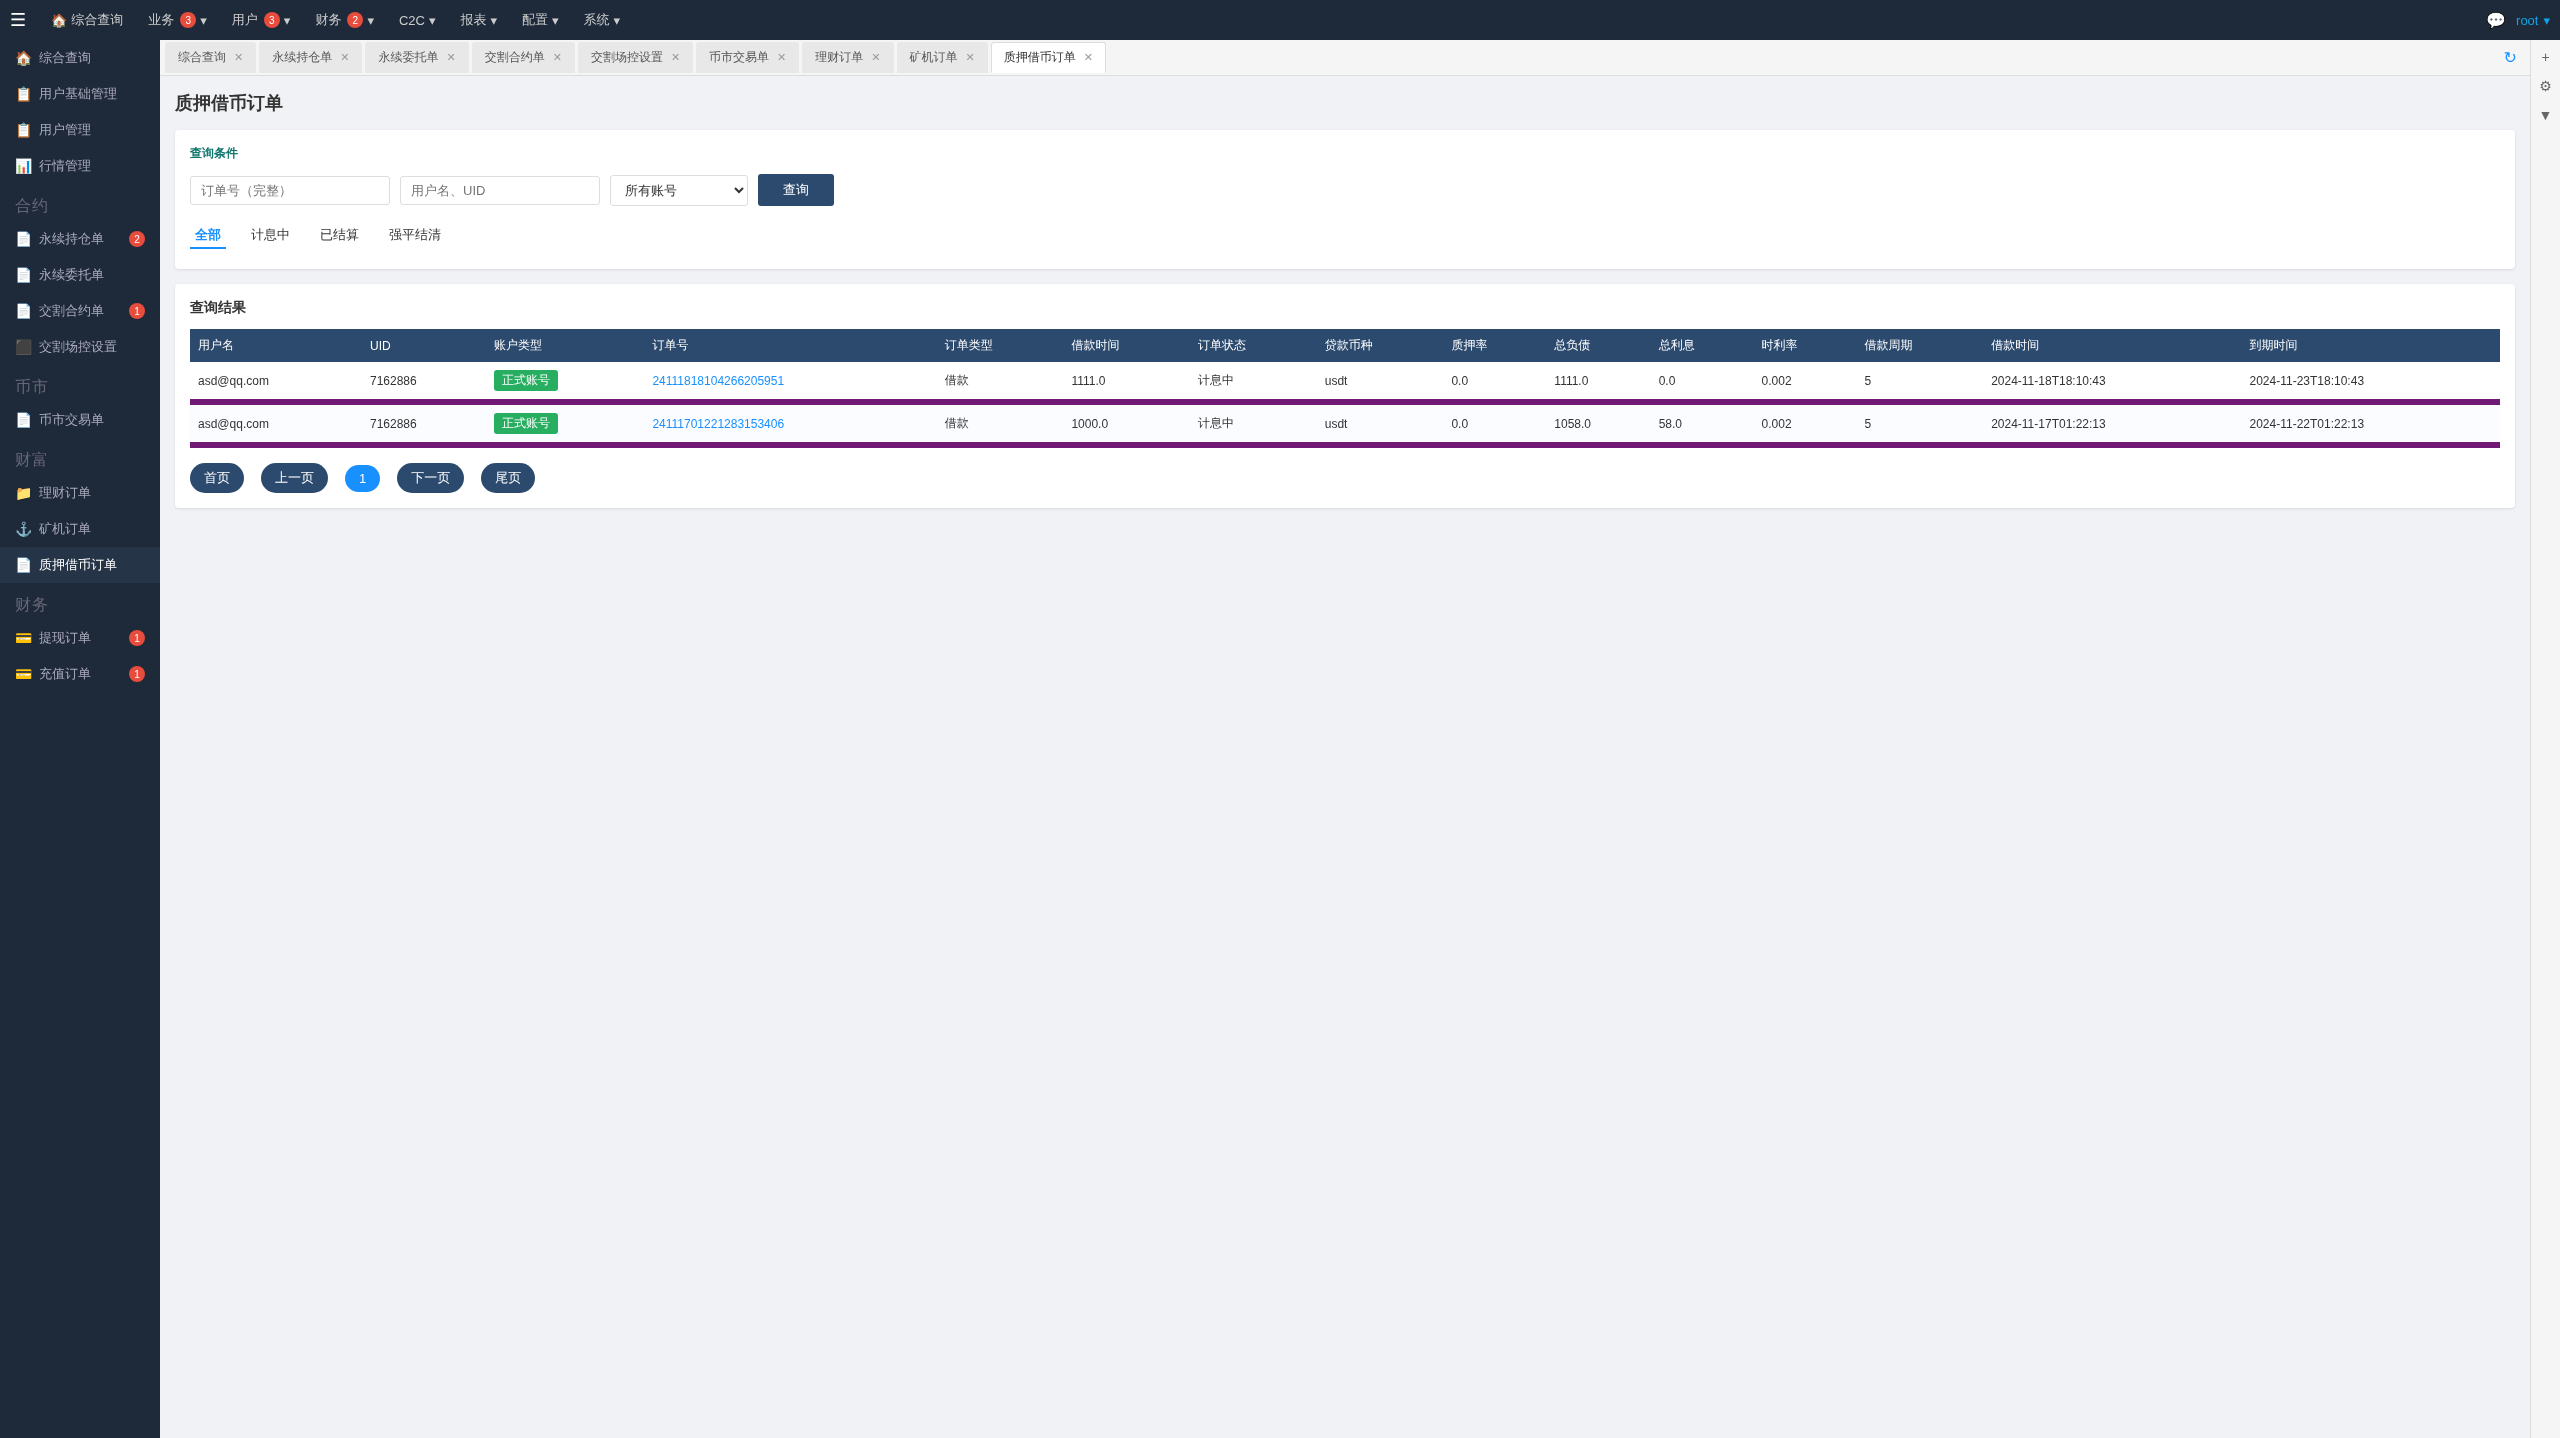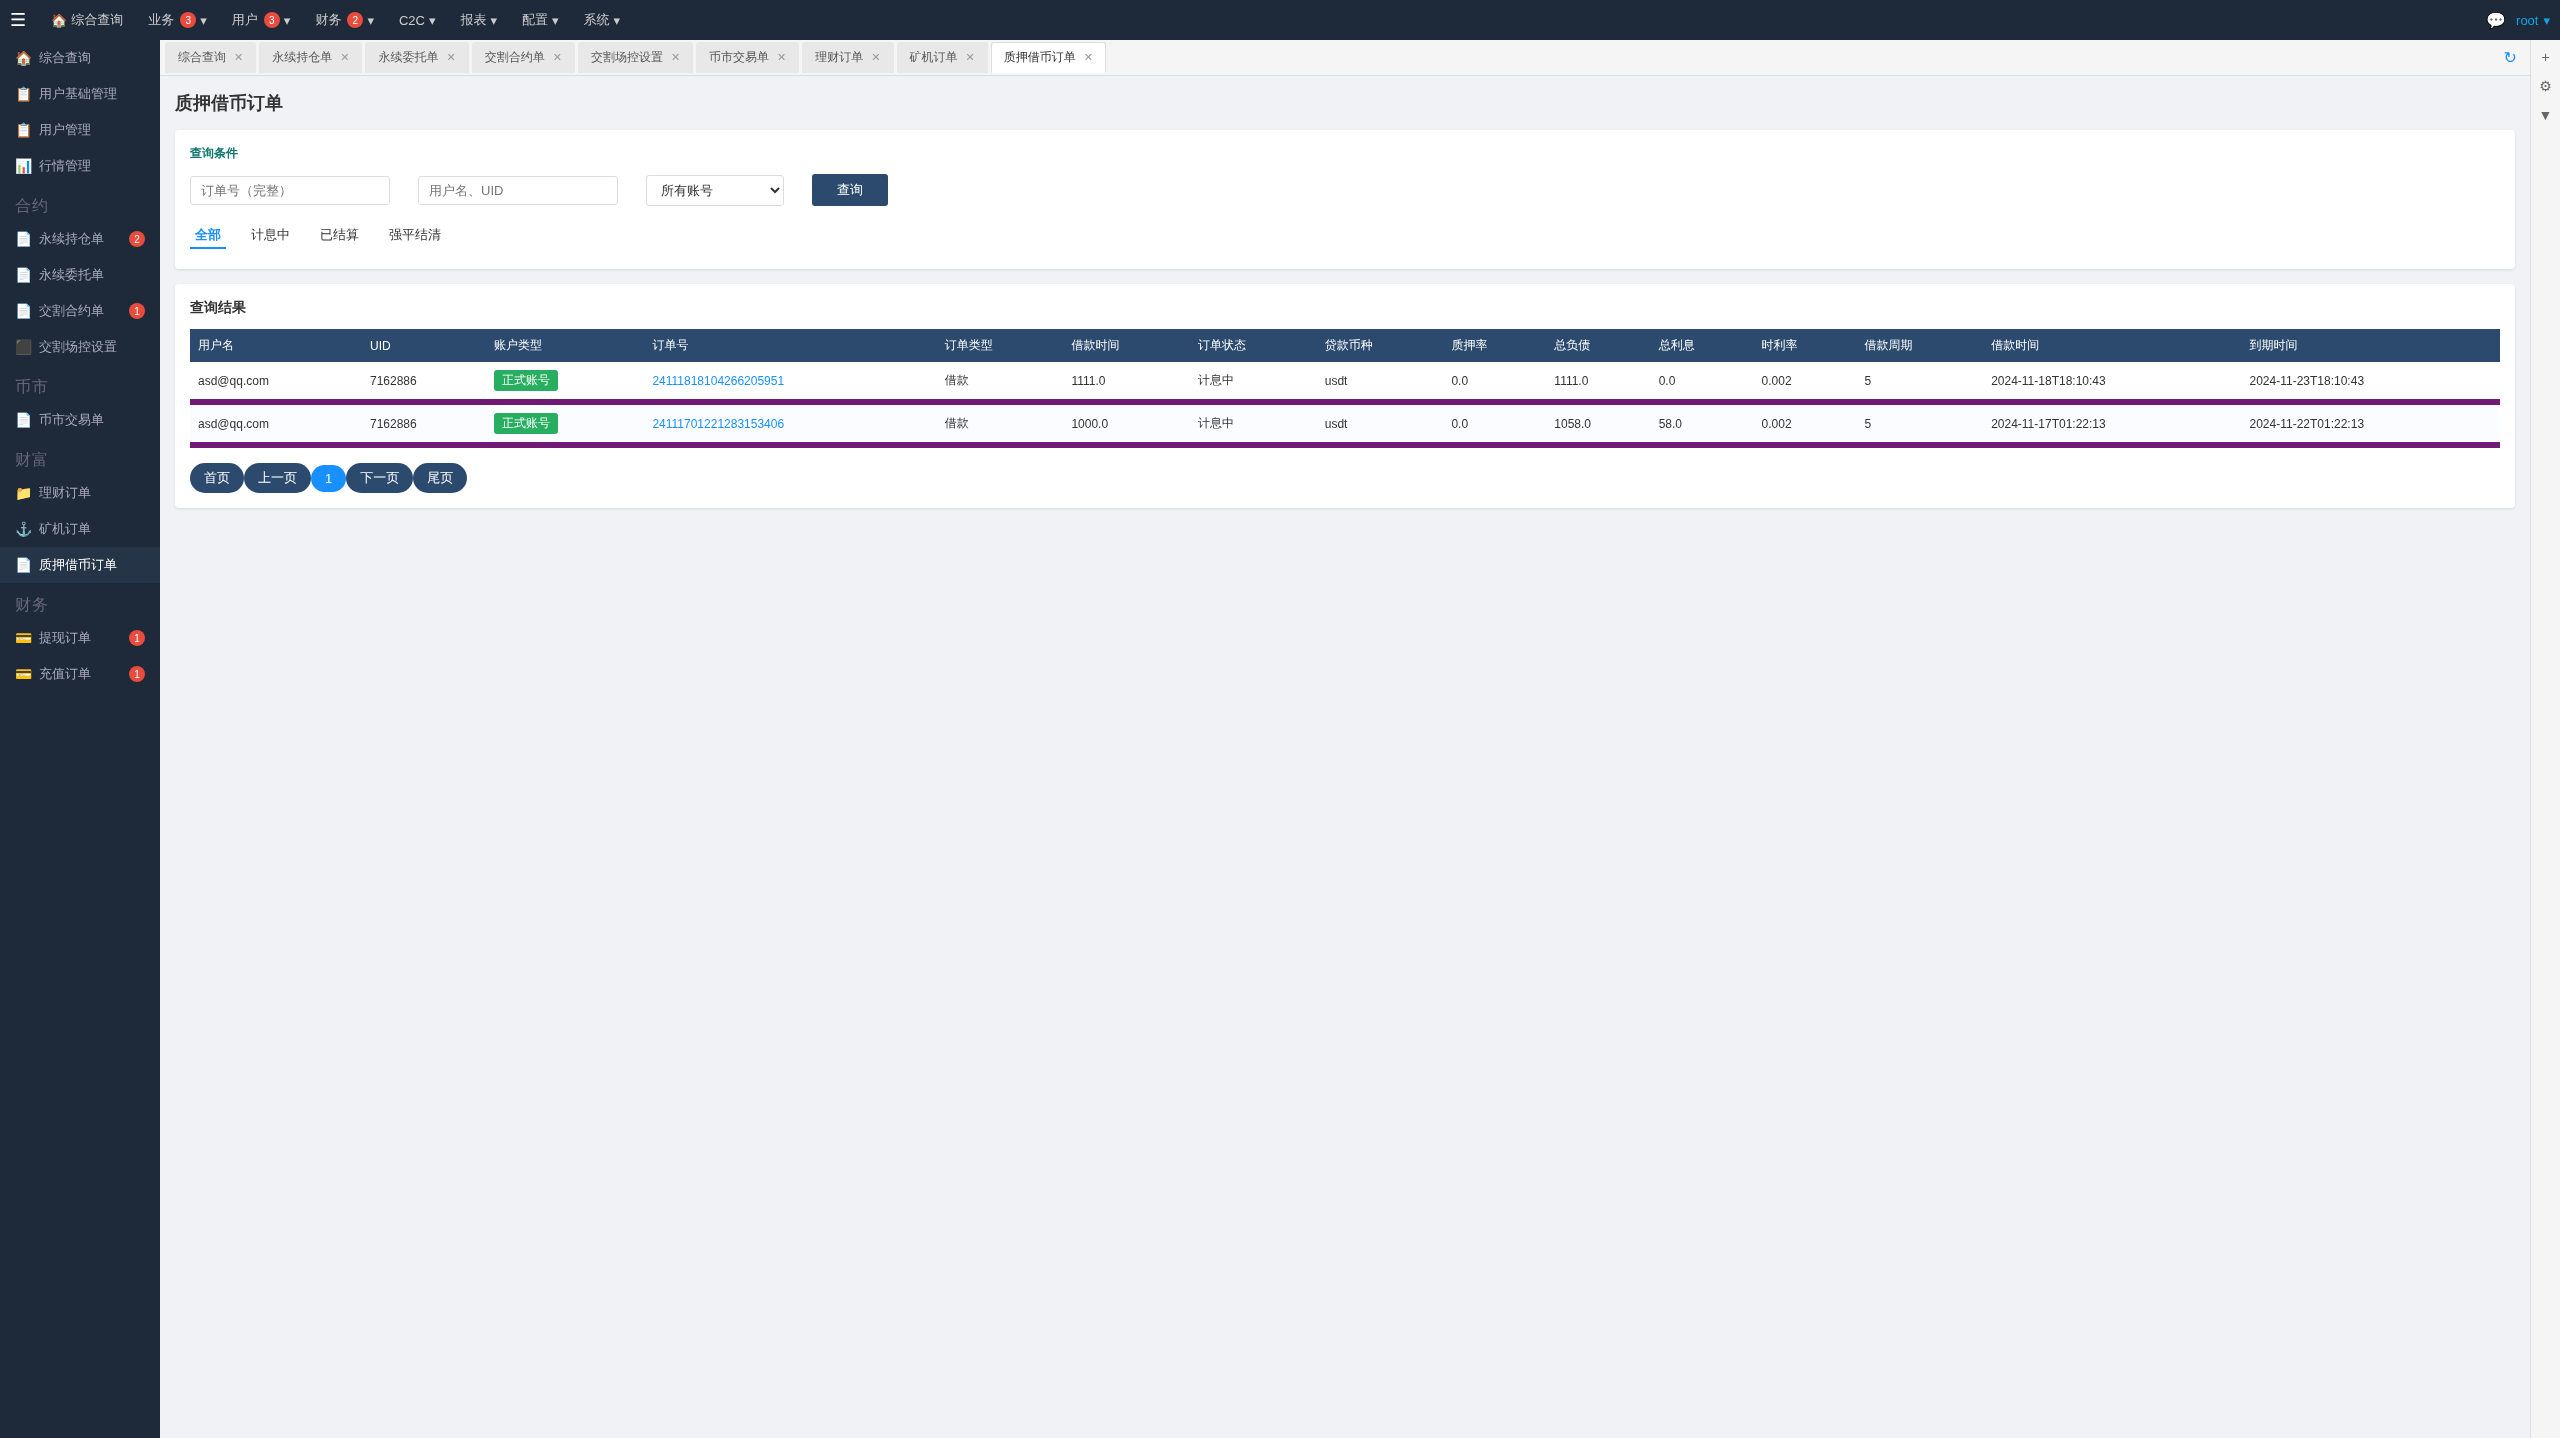--- a/index.html
+++ b/index.html
@@ -94,21 +94,21 @@
     
     .card {
       background: #fff; border-radius: 4px; padding: 15px;
       margin-bottom: 15px; box-shadow: 0 1px 3px rgba(0,0,0,0.1);
     }
     .card-section-title {
       font-size: 12px; font-weight: bold; color: #0f766e; margin-bottom: 12px;
     }
 
     
-    .search-form { display: flex; align-items: center; gap: 28px; flex-wrap: wrap; margin-bottom: 12px; }
+    .search-form { display: flex; align-items: center; gap: 10px; flex-wrap: wrap; margin-bottom: 12px; }
     .search-input {
       border: 1px solid #ddd; border-radius: 3px; padding: 6px 10px;
       font-size: 13px; color: #333; outline: none; width: 200px;
     }
     .search-select {
       border: 1px solid #ddd; border-radius: 3px; padding: 6px 10px;
       font-size: 13px; color: #333; outline: none; width: 138px;
       background: #fff;
     }
     .search-btn {
@@ -139,21 +139,21 @@
     .data-table tr:nth-child(even) td { background: #fafcff; }
 
     .status-badge {
       display: inline-block; padding: 2px 8px; border-radius: 3px;
       font-size: 12px; color: #fff;
     }
     .status-badge.green { background: #27ae60; }
     .order-link { color: #1890ff; cursor: pointer; text-decoration: none; }
 
     
-    .pagination { display: flex; align-items: center; gap: 0; margin-top: 15px; }
+    .pagination { display: flex; align-items: center; gap: 17px; margin-top: 15px; }
     .page-btn {
       background: #2c4a6e; color: #fff; border: none;
       padding: 6px 14px; border-radius: 20px; cursor: pointer; font-size: 13px;
     }
     .page-btn.current { background: #1890ff; }
 
     
     .right-sidebar {
       width: 30px; background: #f5f5f5; border-left: 1px solid #ddd;
       display: flex; flex-direction: column; align-items: center; padding: 5px 0;

